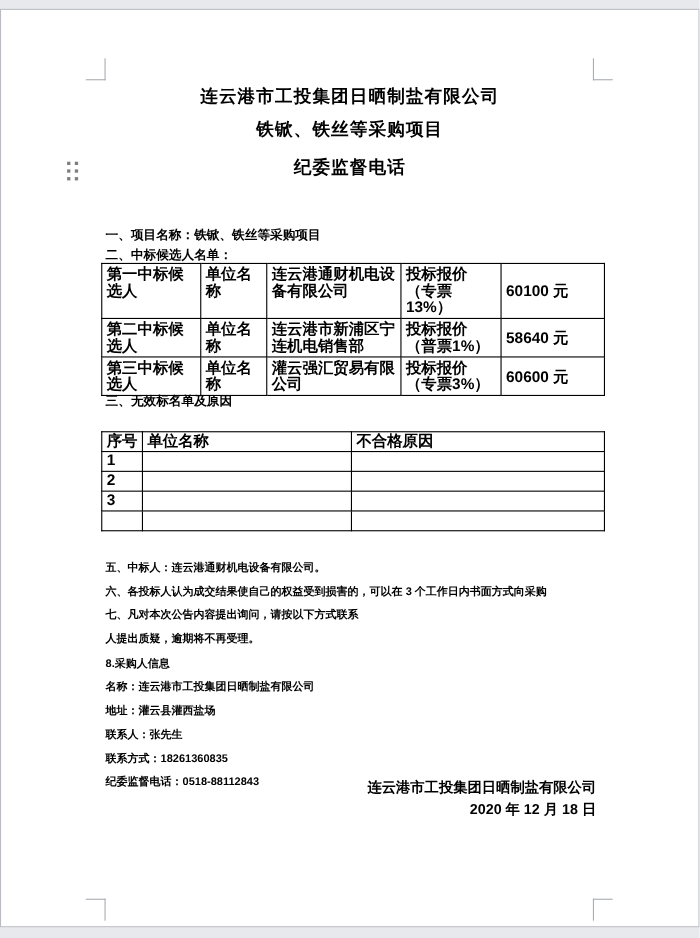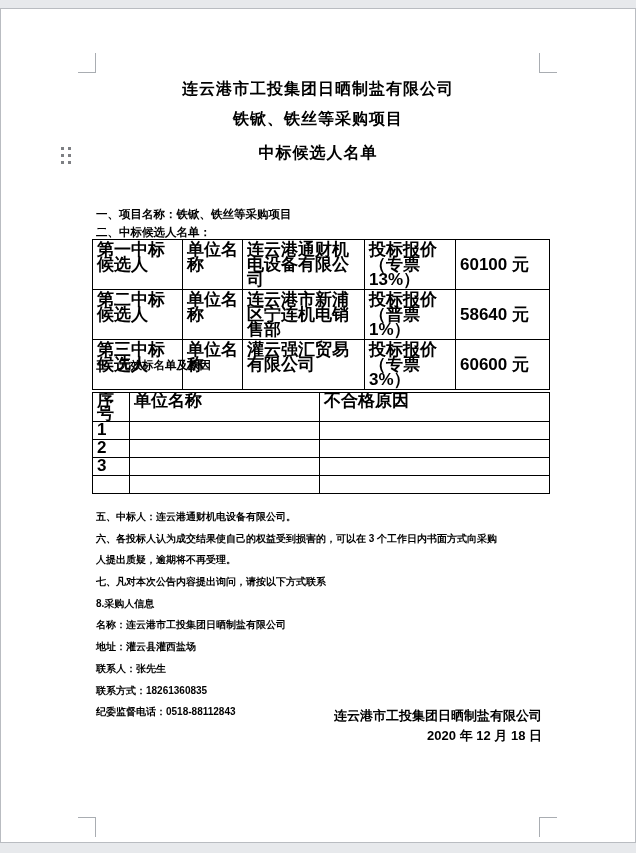--- a/index.html
+++ b/index.html
@@ -51,21 +51,21 @@
   .paras {
     position: absolute; left: 96px; top: 506px; width: 450px;
   }
   .paras div {
     font-size: 10px; font-weight: 600;
     height: 21.7px; line-height: 21.7px; white-space: nowrap;
   }
   
   table {
     position: absolute; border-collapse: collapse; table-layout: fixed;
-    font-size: 17px; font-weight: 600;
+    font-size: 14px; font-weight: 600;
   }
   td {
     border: 1px solid #000; vertical-align: top;
     padding: 2px 4px; line-height: 15px; overflow: hidden;
   }
   .tbl-candidates { left: 92px; top: 239px; width: 457px; }
   .tbl-candidates tr { height: 32px; }
   .tbl-candidates tr:last-child { height: 35px; }
   .tbl-candidates td.price { vertical-align: middle; }
   .tbl-invalid { left: 92px; top: 392px; width: 457px; border-radius: 11px; }
@@ -92,21 +92,21 @@
   <i></i>
     <i></i>
     <i></i>
     <i></i>
     <i></i>
     <i></i>
 </div>
 
 <div class="title title-1">连云港市工投集团日晒制盐有限公司</div>
 <div class="title title-2">铁锨、铁丝等采购项目</div>
-<div class="title title-3">中标候选人名单</div>
+<div class="title title-3">纪委监督电话</div>
 
 <div class="bodyline sec-1">一、项目名称：铁锨、铁丝等采购项目</div>
 <div class="bodyline sec-2">二、中标候选人名单：</div>
 
 <table class="tbl-candidates">
   <colgroup>
       <col style="width:90px">
       <col style="width:60px">
       <col style="width:122px">
       <col style="width:91px">
@@ -170,22 +170,22 @@
     <td></td>
     <td></td>
     <td></td>
   </tr>
 </tbody>
   </table>
 
 <div class="paras">
   <div>五、中标人：连云港通财机电设备有限公司。</div>
   <div>六、各投标人认为成交结果使自己的权益受到损害的，可以在 3 个工作日内书面方式向采购</div>
+  <div>七、凡对本次公告内容提出询问，请按以下方式联系</div>
   <div>人提出质疑，逾期将不再受理。</div>
-  <div>七、凡对本次公告内容提出询问，请按以下方式联系</div>
   <div>8.采购人信息</div>
   <div>名称：连云港市工投集团日晒制盐有限公司</div>
   <div>地址：灌云县灌西盐场</div>
   <div>联系人：张先生</div>
   <div>联系方式：18261360835</div>
   <div>纪委监督电话：0518-88112843</div>
 </div>
 
 <div class="signature">
   <div>连云港市工投集团日晒制盐有限公司</div>

